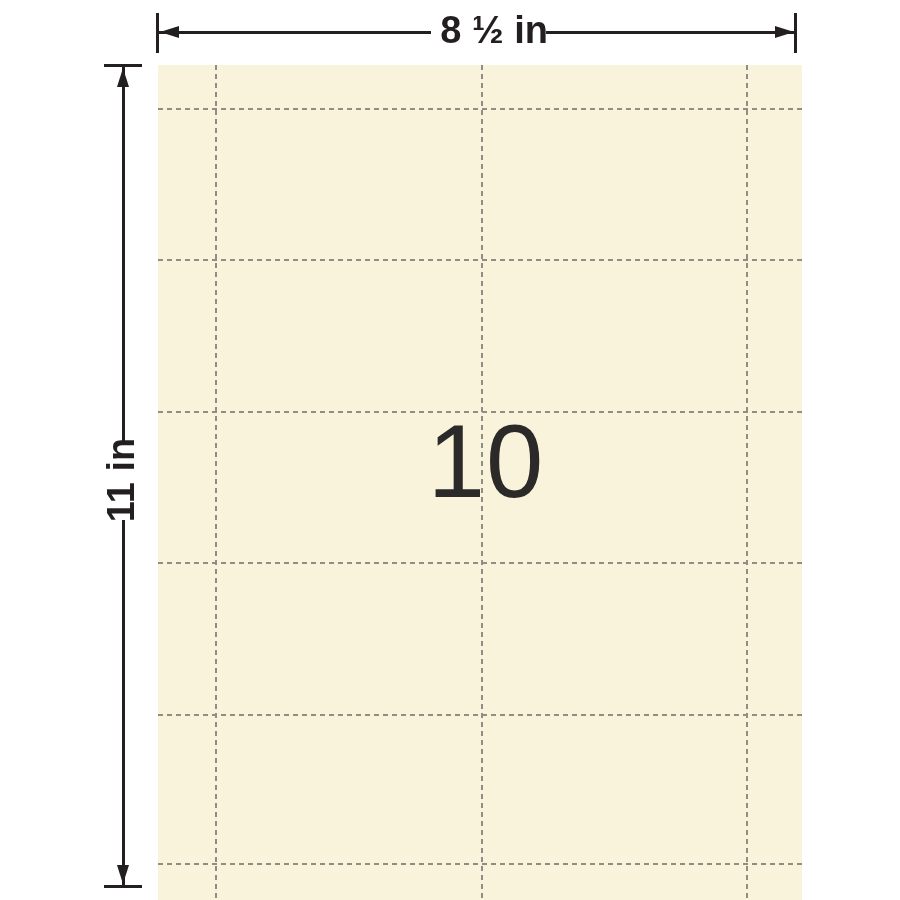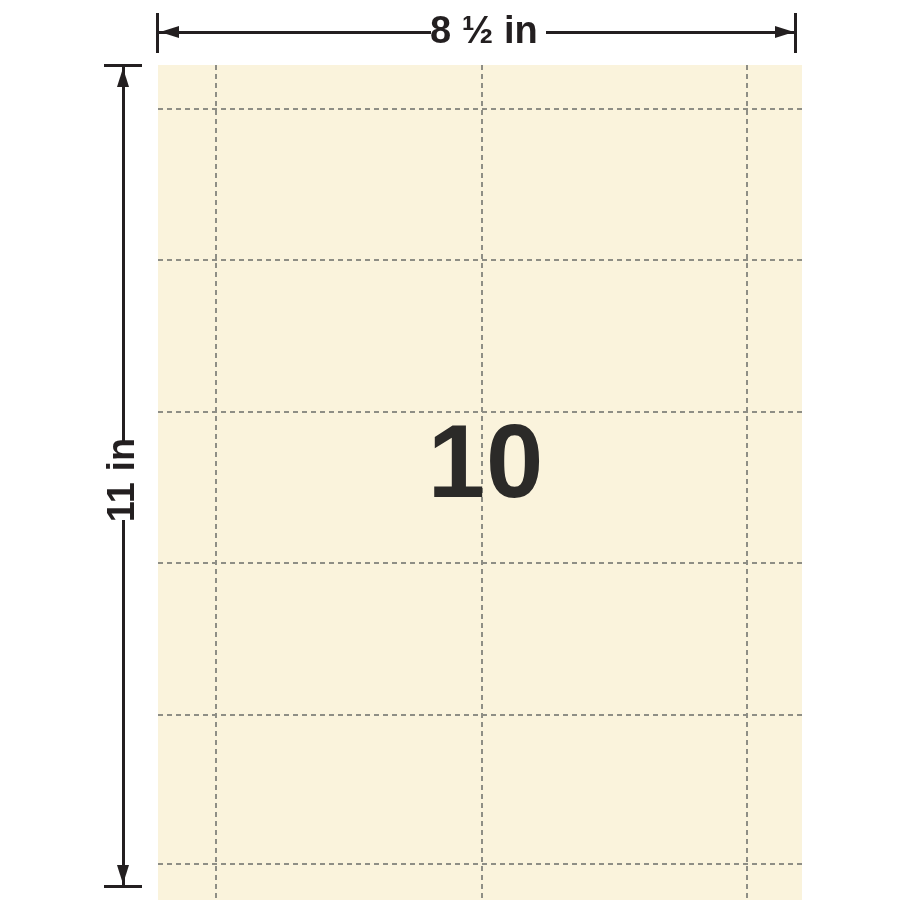--- a/index.html
+++ b/index.html
@@ -37,21 +37,21 @@
     position:absolute;
     left:328px;top:355px;
     transform:translateX(-50%);
     text-align:center;
     color:var(--label-ink);
     z-index:2;
     white-space:nowrap;
   }
   .count{
     font-size:103px;
-    font-weight:bold;
+    font-weight:normal;
     line-height:0.82;
     letter-spacing:1px;
   }
   .caption{
     font-size:48px;
     font-weight:bold;
     line-height:1.0;
     margin-top:5px;
     letter-spacing:0px;
   }
@@ -64,21 +64,21 @@
   .arr-down{border-left:6px solid transparent;border-right:6px solid transparent;border-top:19px solid var(--ink);}
   .dim-label{
     position:absolute;
     color:var(--ink);
     font-size:38px;
     font-weight:bold;
     white-space:nowrap;
   }
   .dim-label-width{
     left:430px;top:9px;width:118px;
-    text-align:left;
+    text-align:right;
   }
   .dim-label-height{
     left:121px;top:480px;
     transform:translate(-50%,-50%) rotate(-90deg);
   }
 </style>
 </head>
 <body>
 
 <div class="canvas">

